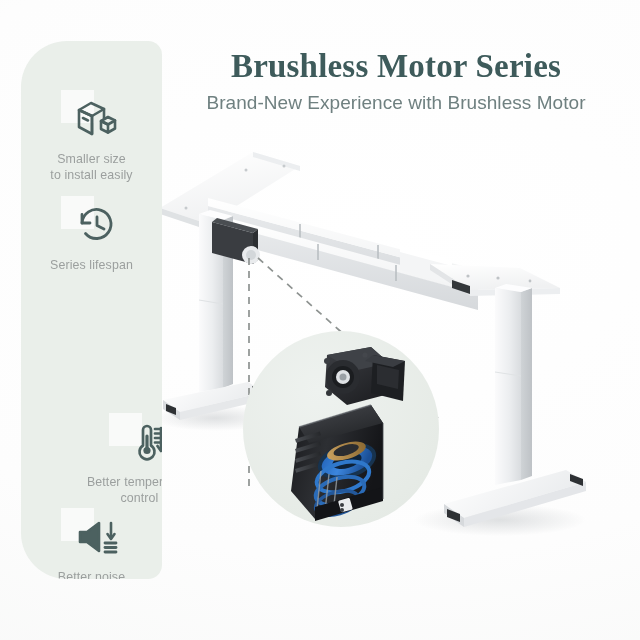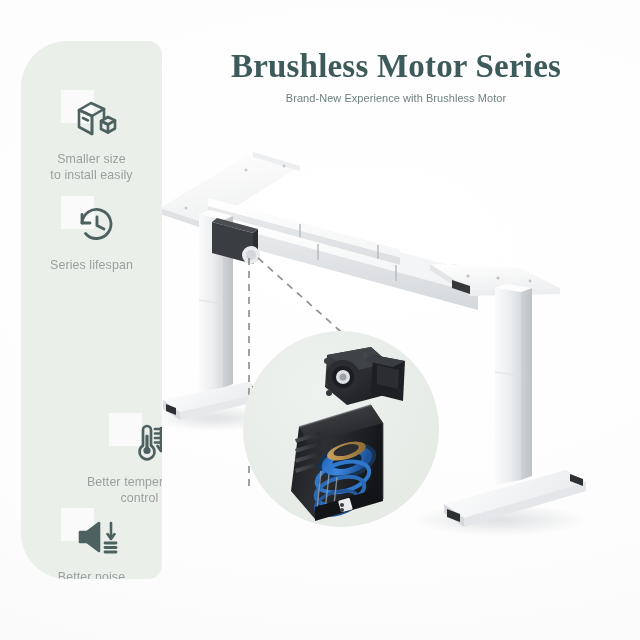--- a/index.html
+++ b/index.html
@@ -47,21 +47,21 @@
   .title{
     position:absolute;left:166px;top:48px;width:460px;text-align:center;
     font-family:"Liberation Serif",serif;
     font-weight:700;font-size:33px;line-height:1.12;
     color:#3e5b5b;letter-spacing:.2px;
     white-space:nowrap;
   }
   .subtitle{
     position:absolute;left:166px;top:92px;width:460px;text-align:center;
     font-family:"Liberation Sans",sans-serif;
-    font-weight:400;font-size:11px;color:#6f8080;letter-spacing:.05px;
+    font-weight:400;font-size:19px;color:#6f8080;letter-spacing:.05px;
     white-space:nowrap;
   }
 
   
   .product-layer{position:absolute;left:0;top:0;width:640px;height:640px;}
   .product-layer svg{display:block;width:640px;height:640px;}
 
   
   .detail-circle{
     position:absolute;left:243px;top:331px;width:196px;height:196px;

